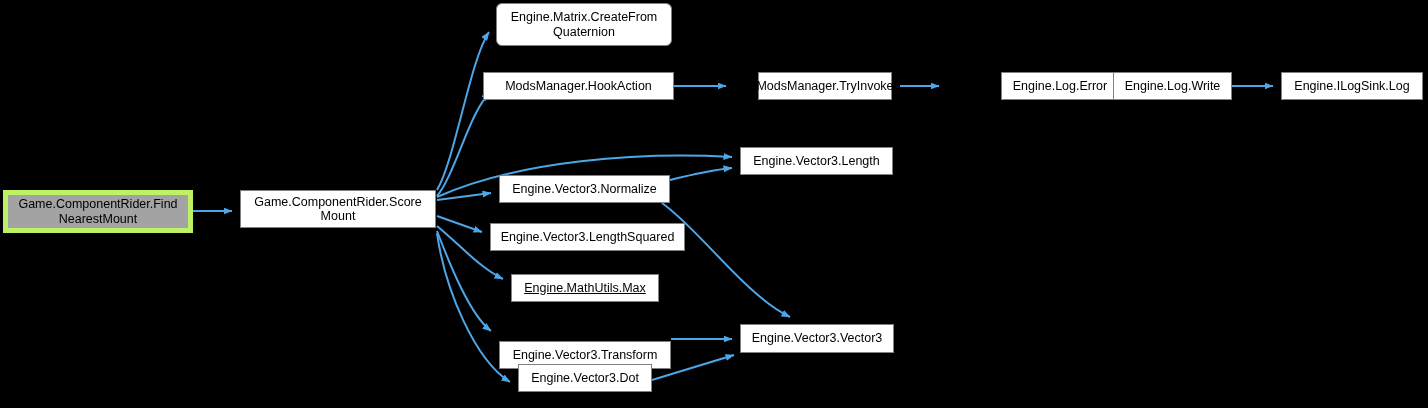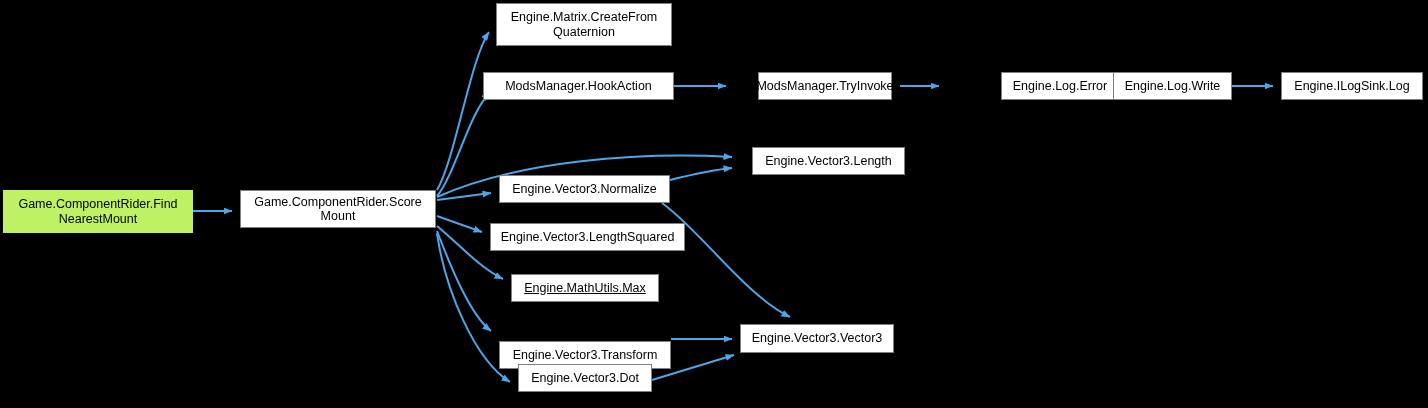--- a/index.html
+++ b/index.html
@@ -33,21 +33,21 @@
     line-height: 14.5px;
     text-align: center;
     display: flex;
     align-items: center;
     justify-content: center;
     padding: 0 4px;
     white-space: pre-line;
     letter-spacing: 0px;
   }
   .node.current {
-    background: #bef264;
+    background: #a3a3a3;
     border: 5px solid #bef264;
   }
 </style>
 </head>
 <body>
 
 <div id="graph-root">
   <svg class="edge-layer" viewBox="0 0 1428 408">
     <defs>
       <marker id="arrowhead" markerWidth="9" markerHeight="7" refX="8.5" refY="3.5" orient="auto" markerUnits="userSpaceOnUse">
@@ -72,28 +72,28 @@
         <path d="M 662 203 C 700 230 745 295 790 317" fill="none" stroke="#4da6e8" stroke-width="2" marker-end="url(#arrowhead)"></path>
         <path d="M 671 339 L 732 339" fill="none" stroke="#4da6e8" stroke-width="2" marker-end="url(#arrowhead)"></path>
         <path d="M 652 380 L 734 355" fill="none" stroke="#4da6e8" stroke-width="2" marker-end="url(#arrowhead)"></path>
       </g>
   </svg>
   <div id="nodes-group">
       <div class="node current" style="left: 3px; top: 190px; width: 190px; height: 43px;">Game.ComponentRider.Find
 NearestMount</div>
       <div class="node" style="left: 240px; top: 190px; width: 196px; height: 38px;">Game.ComponentRider.Score
 Mount</div>
-      <div class="node" style="left: 496px; top: 3px; width: 176px; height: 43px;">Engine.Matrix.CreateFrom
+      <div class="node" style="left: 496px; top: 3px; width: 176px; height: 43px; border-radius: 6px;">Engine.Matrix.CreateFrom
 Quaternion</div>
       <div class="node" style="left: 483px; top: 72px; width: 191px; height: 28px;">ModsManager.HookAction</div>
       <div class="node" style="left: 758px; top: 72px; width: 134px; height: 28px;">ModsManager.TryInvoke</div>
       <div class="node" style="left: 1001px; top: 72px; width: 118px; height: 28px;">Engine.Log.Error</div>
       <div class="node" style="left: 1113px; top: 72px; width: 119px; height: 28px;">Engine.Log.Write</div>
       <div class="node" style="left: 1281px; top: 72px; width: 142px; height: 28px;">Engine.ILogSink.Log</div>
-      <div class="node" style="left: 740px; top: 147px; width: 153px; height: 28px; margin-left: 12px;">Engine.Vector3.Length</div>
+      <div class="node" style="left: 740px; top: 147px; width: 153px; height: 28px;">Engine.Vector3.Length</div>
       <div class="node" style="left: 499px; top: 175px; width: 171px; height: 28px;">Engine.Vector3.Normalize</div>
       <div class="node" style="left: 490px; top: 223px; width: 195px; height: 28px;">Engine.Vector3.LengthSquared</div>
       <div class="node" style="left: 511px; top: 274px; width: 148px; height: 28px; text-decoration: underline;">Engine.MathUtils.Max</div>
       <div class="node" style="left: 499px; top: 325px; width: 172px; height: 28px; margin-top: 16px;">Engine.Vector3.Transform</div>
       <div class="node" style="left: 740px; top: 324px; width: 154px; height: 29px;">Engine.Vector3.Vector3</div>
       <div class="node" style="left: 518px; top: 364px; width: 134px; height: 28px;">Engine.Vector3.Dot</div>
     </div>
 </div>
 
 </body></html>

